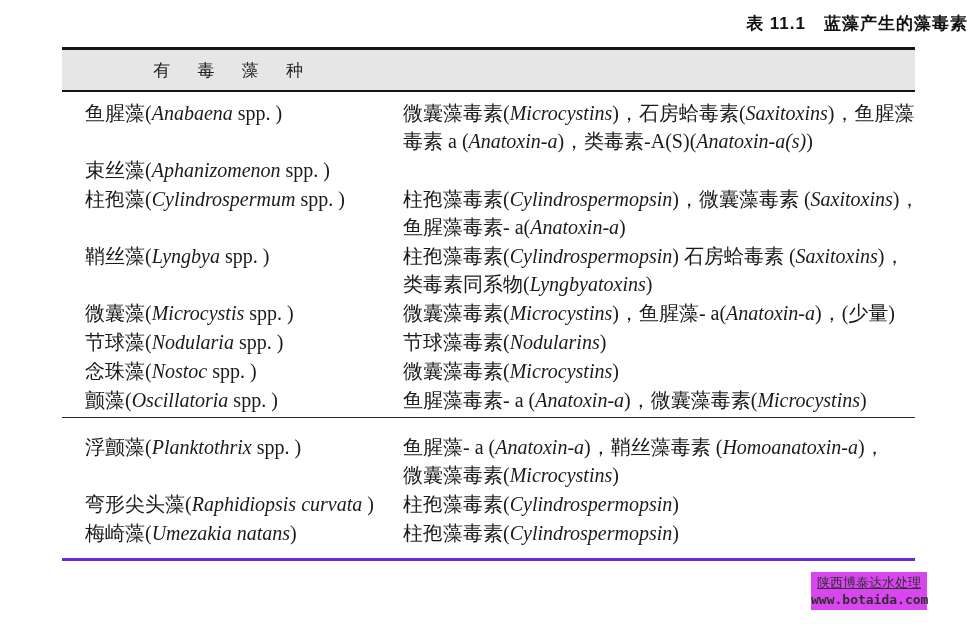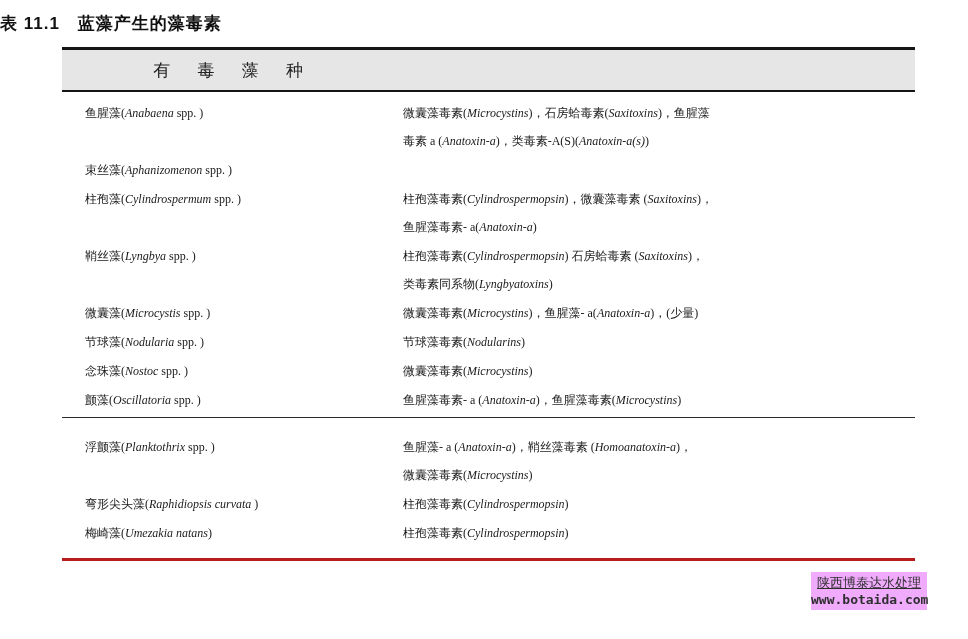--- a/index.html
+++ b/index.html
@@ -2,47 +2,47 @@
 <html><head>
 <meta charset="utf-8">
 <style>
   html,body { margin:0; padding:0; }
   body {
     width:968px; height:639px; background:#ffffff; position:relative;
     font-family:"Liberation Serif","DejaVu Serif",serif; color:#1a1a1a;
     overflow:hidden;
   }
   .page-title {
-    position:absolute; top:12px; left:0; width:968px; text-align:left;
+    position:absolute; top:12px; left:0; width:968px; text-align:right;
     font-family:"Liberation Sans","DejaVu Sans",sans-serif;
     font-weight:bold; font-size:17px; letter-spacing:1px; color:#111;
   }
   .toxin-table {
     position:absolute; left:62px; top:47px; width:853px;
-    border-top:3px solid #151515; border-bottom:3px solid #b91c1c;
+    border-top:3px solid #151515; border-bottom:3px solid #6d28d9;
   }
   .thead {
     display:flex; align-items:center; height:40px;
     background:#e6e6e6; border-bottom:2px solid #151515;
     font-size:17px; color:#222;
   }
   .th { letter-spacing:9px; word-spacing:5px; }
   .th.col1 { width:341px; text-align:center; flex-shrink:0; }
   .th.col2 { flex:1; text-align:center; }
   .section { padding:6px 0 2px 0; }
   .section.second { padding:14px 0 10px 0; }
   .divider { border-top:1px solid #2a2a2a; height:0; }
   .row { display:flex; margin:1px 0; }
-  .cell { font-size:12px; line-height:28px; white-space:nowrap; }
+  .cell { font-size:20px; line-height:28px; white-space:nowrap; }
   .cell.species { width:341px; padding-left:23px; box-sizing:border-box; flex-shrink:0; }
   .cell.toxins { flex:1; padding-right:4px; }
   .cell i { font-style:italic; font-family:"Liberation Serif","DejaVu Serif",serif; }
   .watermark {
     position:absolute; left:811px; top:572px; width:116px; height:38px;
-    background:#f0abfc; text-align:center; z-index:5; padding-top:2px;
+    background:#d946ef; text-align:center; z-index:5; padding-top:2px;
     box-sizing:border-box;
   }
   .wm-line1 {
     font-family:"Liberation Sans","DejaVu Sans",sans-serif;
     font-size:13px; line-height:17px; color:#2f2f2f;
     text-decoration:underline;
   }
   .wm-line2 {
     font-family:"DejaVu Sans Mono","Liberation Mono",monospace;
     font-size:13px; line-height:17px; color:#2f2f2f;font-weight:bold;
@@ -81,21 +81,21 @@
         <div class="row">
           <div class="cell species"><span>节球藻(</span><i>Nodularia</i><span> spp. )</span></div>
           <div class="cell toxins"><span>节球藻毒素(</span><i>Nodularins</i><span>)</span></div>
         </div>
         <div class="row">
           <div class="cell species"><span>念珠藻(</span><i>Nostoc</i><span> spp. )</span></div>
           <div class="cell toxins"><span>微囊藻毒素(</span><i>Microcystins</i><span>)</span></div>
         </div>
         <div class="row">
           <div class="cell species"><span>颤藻(</span><i>Oscillatoria</i><span> spp. )</span></div>
-          <div class="cell toxins"><span>鱼腥藻毒素- a (</span><i>Anatoxin-a</i><span>)，鱼腥藻毒素(</span><i>Microcystins</i><span>)</span></div>
+          <div class="cell toxins"><span>鱼腥藻毒素- a (</span><i>Anatoxin-a</i><span>)，微囊藻毒素(</span><i>Microcystins</i><span>)</span></div>
         </div>
       </div>
       <div class="divider"></div>
       <div class="section second">
         <div class="row">
           <div class="cell species"><span>浮颤藻(</span><i>Planktothrix</i><span> spp. )</span></div>
           <div class="cell toxins"><span>鱼腥藻- a (</span><i>Anatoxin-a</i><span>)，鞘丝藻毒素 (</span><i>Homoanatoxin-a</i><span>)，</span><br><span>微囊藻毒素(</span><i>Microcystins</i><span>)</span></div>
         </div>
         <div class="row">
           <div class="cell species"><span>弯形尖头藻(</span><i>Raphidiopsis curvata</i><span> )</span></div>

